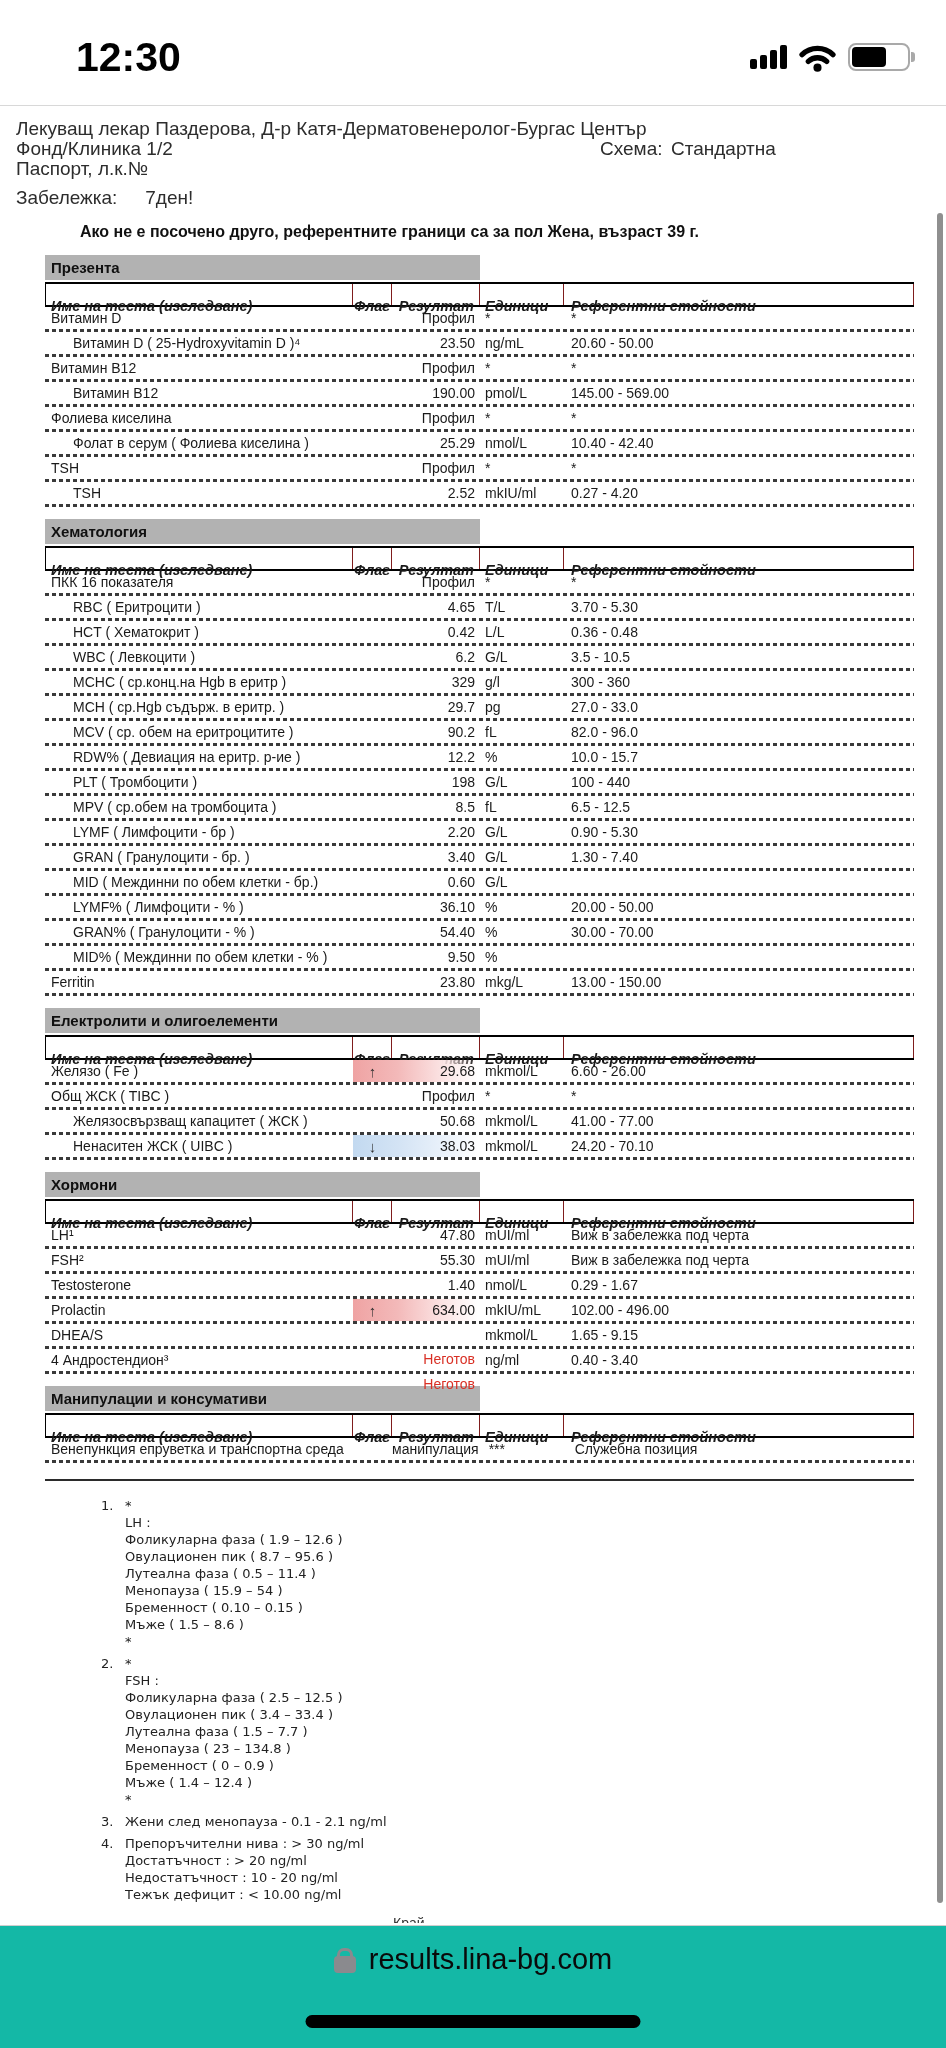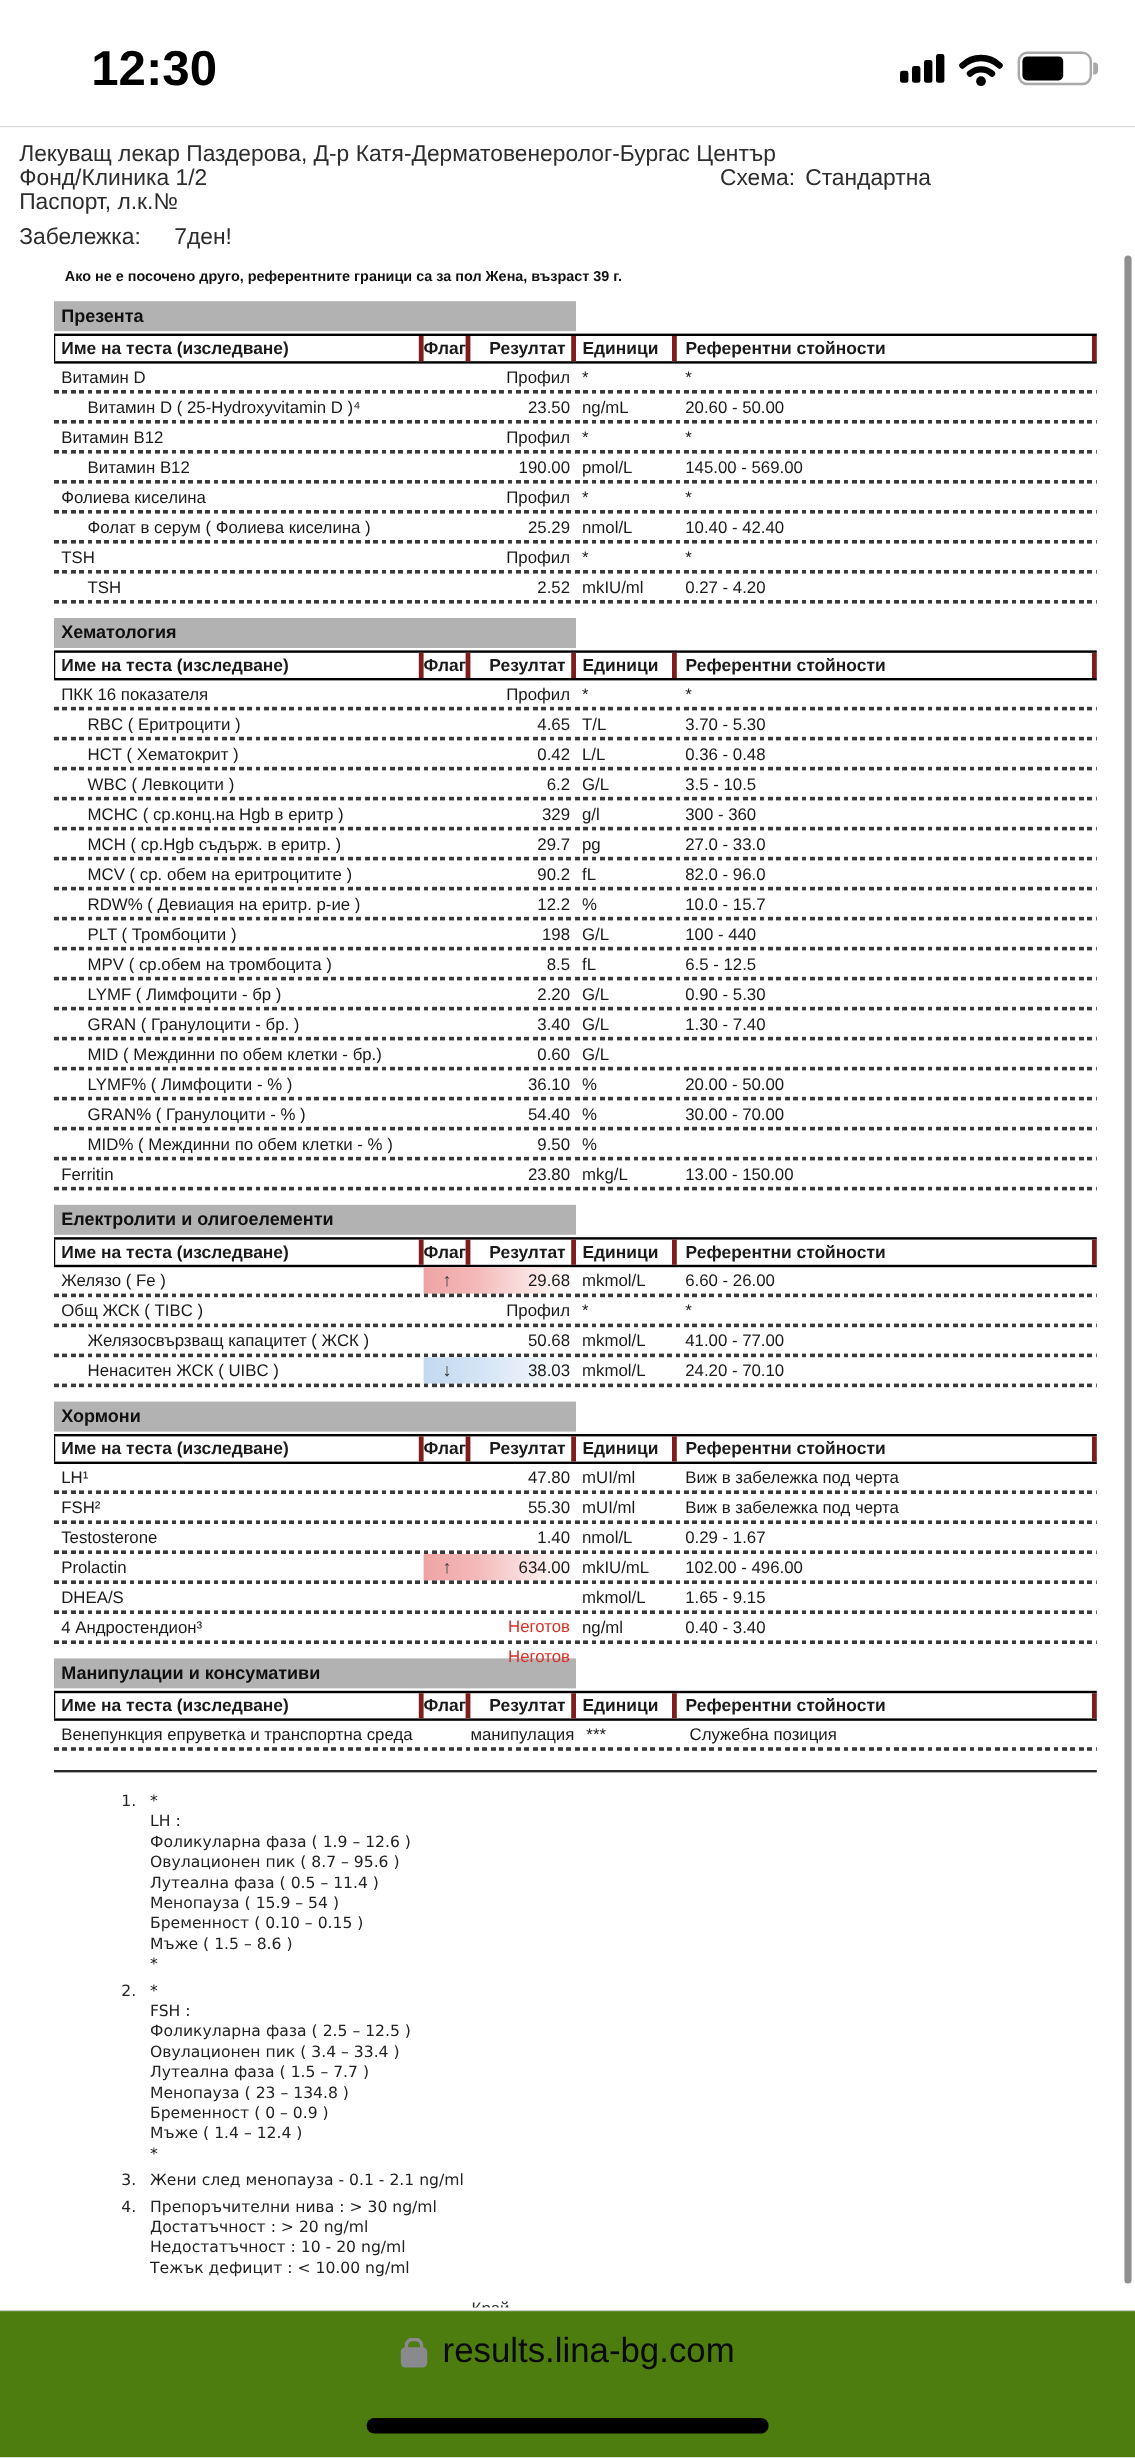--- a/index.html
+++ b/index.html
@@ -24,27 +24,27 @@
   .battery .tip { position:absolute; right:-5px; top:9px; width:4px; height:10px; background:#a9a9a9; border-radius:0 3px 3px 0; }
   
   .webview { position:relative; border-top:1px solid #d8d8d8; margin-top:5px; }
   .doc-header { position:relative; padding:13px 16px 0 16px; font-size:19px; color:#2d2d2d; }
   .doc-line { position:relative; height:20px; line-height:20px; }
   .doc-label { display:inline-block; min-width:124px; }
   .doc-line .schema-label { position:absolute; left:584px; }
   .doc-line .schema-value { position:absolute; left:655px; }
   .doc-line.note-line { margin-top:9px; }
   .note-value { display:inline-block; margin-left:0px; }
-  .ref-note { margin:15px 0 0 54px; font-size:12px; font-weight:700; color:#111; }
+  .ref-note { margin:15px 0 0 80px; font-size:16px; font-weight:700; color:#111; }
   
   .report { margin:14px 32px 0 45px; }
   .section { margin-bottom:12px; }
   .section-title { width:435px; height:25px; line-height:25px; background:#b2b2b2; color:#101010; font-size:15px; font-weight:700; padding-left:6px; }
   .thead { display:flex; margin-top:2px; border-top:2px solid #000; border-bottom:2px solid #000; height:25px; font-weight:700; font-size:14.5px; }
-  .thead > div { line-height:21px; padding-top:1px; border-right:4px solid #7f1d1d; }
+  .thead > div { line-height:21px; padding-top:12px; border-right:1px solid #7f1d1d;font-style:italic; }
   .thead > div:first-child { border-left:1px solid #000; }
   .c-name  { flex:0 0 308px; padding-left:5px; }
   .c-flag  { flex:0 0 39px; text-align:center; }
   .c-res   { flex:0 0 88px; text-align:right; padding-right:5px; }
   .c-unit  { flex:0 0 84px; padding-left:5px; }
   .c-ref   { flex:1 1 auto; padding-left:7px; }
   .row { position:relative; display:flex; align-items:center; height:25px; font-size:14px; padding-bottom:3px; }
   .row::after { content:""; position:absolute; left:0; right:0; bottom:0; height:3px;
     background-image:repeating-linear-gradient(90deg,#3a3a3a 0 4px,transparent 4px 7px); }
   .cell-name { flex:0 0 308px; padding-left:6px; white-space:nowrap; overflow:hidden; }
@@ -58,21 +58,21 @@
   .cell-units { flex:0 0 84px; padding-left:5px; white-space:nowrap; }
   .cell-ref { flex:1 1 auto; padding-left:7px; white-space:nowrap; }
   .end-line { border-bottom:2px solid #2b2b2b; margin-top:16px; }
   
   .footnotes { margin:16px 0 0 56px; font-family:"DejaVu Sans", sans-serif; font-size:13px; line-height:17px; color:#222; }
   .fn { display:flex; margin-bottom:5px; }
   .fn-num { flex:0 0 24px; }
   .fn-lines div { white-space:nowrap; }
   
   .clipped-fragment { position:absolute; left:393px; top:1915px; height:8px; overflow:hidden; font-size:14px; color:#333; }
-  .safari-bar { position:absolute; left:0; top:1925px; width:946px; height:123px; background:#4d7c0f; border-top:1px solid #cfcfcf; }
+  .safari-bar { position:absolute; left:0; top:1925px; width:946px; height:123px; background:#14b8a6; border-top:1px solid #cfcfcf; }
   .url-row { display:flex; align-items:center; justify-content:center; gap:13px; margin-top:17px; }
   .lock { position:relative; width:22px; height:17px; background:#8a8a8e; border-radius:4px; margin-top:9px; }
   .lock::before { content:""; position:absolute; left:3px; top:-8px; width:10px; height:12px;
     border:3px solid #8a8a8e; border-bottom:none; border-radius:7px 7px 0 0; }
   .url-text { font-size:29px; color:#0a0a0a; }
   .home-indicator { position:absolute; left:50%; transform:translateX(-50%); bottom:20px; width:335px; height:13px; border-radius:7px; background:#000; }
   .scrollbar { position:absolute; right:3px; top:213px; width:6px; height:1690px; background:#8f8f8f; border-radius:3px; }
 </style>
 </head>
 <body>

